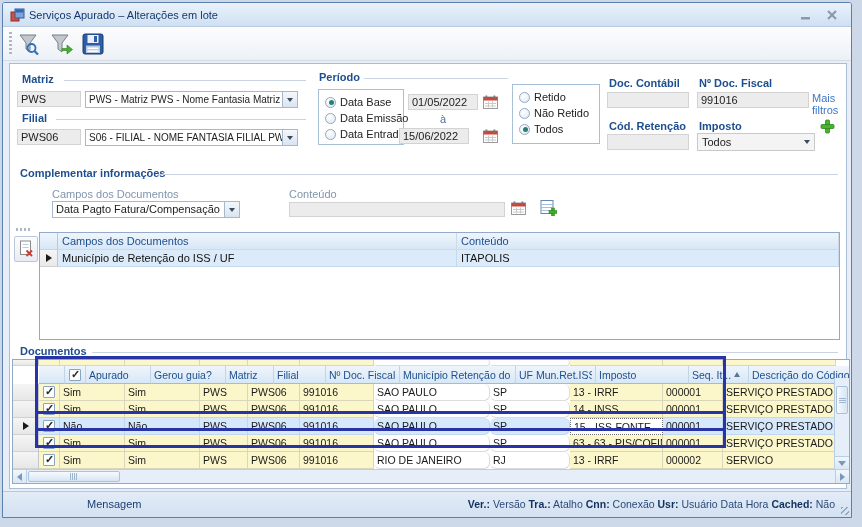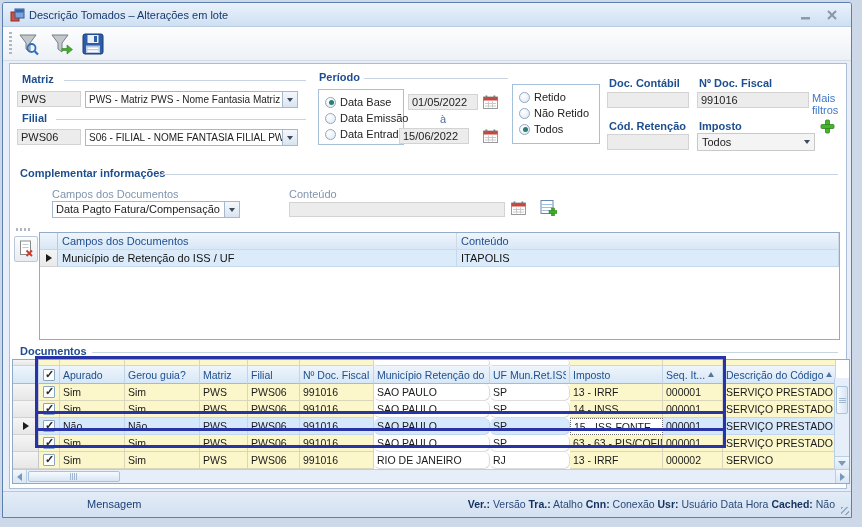--- a/index.html
+++ b/index.html
@@ -64,21 +64,21 @@
   .st-marker { width:18px; background:linear-gradient(#f5f5f5,#e9e9e9); border-right:1px solid #c6c6c6; border-bottom:1px solid #d2d2d2;
                display:flex; align-items:center; justify-content:center; flex:0 0 auto; }
   .st-cell { font-size:11px; padding:0 4px; line-height:16px; white-space:nowrap; overflow:hidden;
              border-right:1px solid #cfdae7; border-bottom:1px solid #cfdae7; color:#111; }
   .st-hcell { background:linear-gradient(#eef5fc,#d8e7f6); color:#1d4e8f; }
   .st-data .st-cell { background:#dcebfa; border-color:#c5d8ec; }
 
   
   .grid { position:absolute; background:#fff; border:1px solid #8fa9c6; overflow:hidden; }
   .g-row { display:flex; height:17px; }
-  .g-row.g-headrow { height:18px; }
+  .g-row.g-headrow { height:18px;margin-left:26px; }
   .g-row.partial { height:6px; overflow:hidden; }
   .g-marker { width:26px; flex:0 0 auto; background:linear-gradient(#f5f5f5,#e7e7e7);
               border-right:1px solid #c6c6c6; border-bottom:1px solid #d2d2d2;
               display:flex; align-items:center; justify-content:center; }
   .g-cb { width:21px; flex:0 0 auto; display:flex; align-items:center; justify-content:center; }
   .g-cell { flex:0 0 auto; font-size:10.5px; color:#1a1a1a; padding:0 3px; line-height:16px;
             white-space:nowrap; overflow:hidden; }
   .g-cell,.g-cb { background:#fbf7cb; border-right:1px solid #d9d6bb; border-bottom:1px solid #d9d6bb; }
   .g-cell.wh { background:#fff; border-color:#dcdcdc;border-radius:6px; }
   .g-cell.selc,.g-cb.selc { background:#d6e8fb; border-color:#c2d7ee; }
@@ -131,21 +131,21 @@
   <div class="window">
 
     <div class="titlebar">
       <span class="appicon">
         <svg width="15" height="14">
             <rect x="1" y="4" width="8" height="9" fill="#d34f3f" stroke="#8d2f22"></rect>
             <rect x="5" y="1" width="9" height="9" fill="#7da4da" stroke="#2f5c9e"></rect>
             <rect x="5.5" y="1.5" width="8" height="3" fill="#3465ad"></rect>
           </svg>
       </span>
-      <span class="title">Descrição Tomados – Alterações em lote</span>
+      <span class="title">Serviços Apurado – Alterações em lote</span>
       <span class="winbtn min">
         <svg width="10" height="9">
             <rect x="0" y="6" width="9" height="2.5" fill="#8a99ad"></rect>
           </svg>
       </span>
       <span class="winbtn cls">
         <svg width="10" height="10">
             <g stroke="#8a99ad" stroke-width="2.2">
               <line x1="1" y1="1" x2="9" y2="9"></line>
               <line x1="9" y1="1" x2="1" y2="9"></line>

